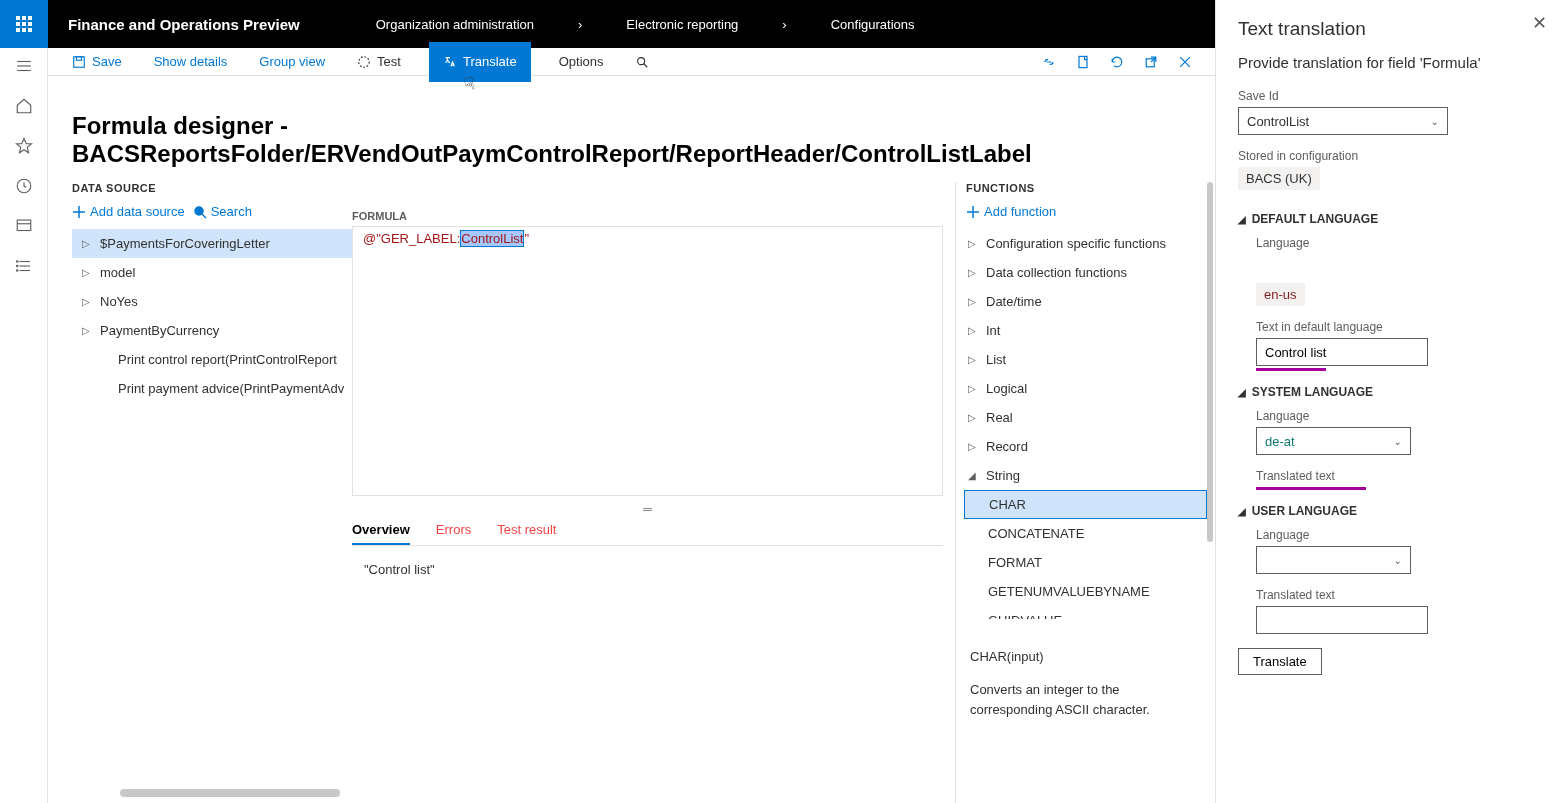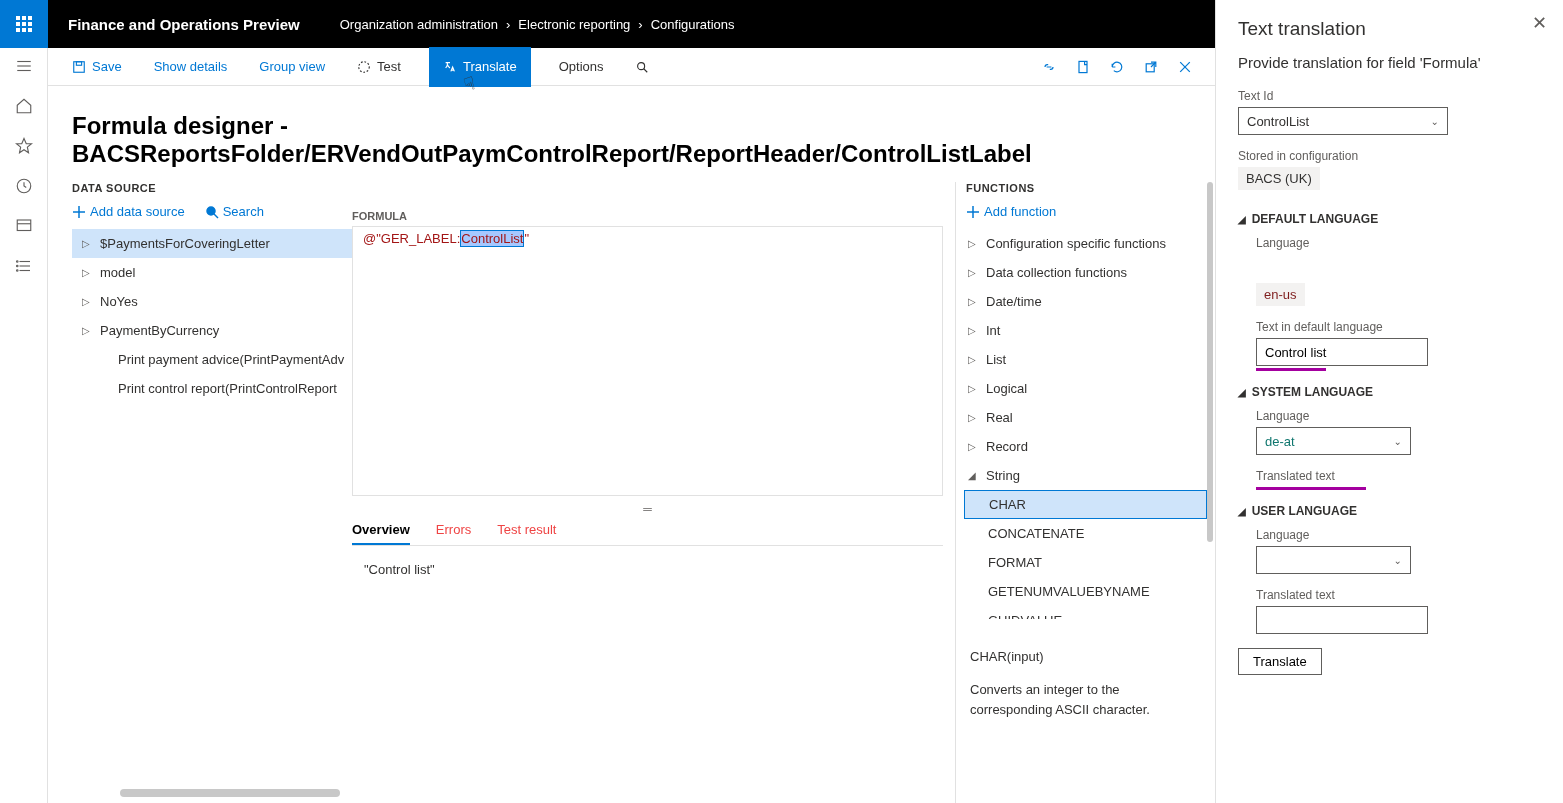--- a/index.html
+++ b/index.html
@@ -4,53 +4,53 @@
 <style>
 * { box-sizing: border-box; margin: 0; padding: 0; font-family: "Segoe UI", -apple-system, sans-serif; }
 body { font-size: 13px; color: #323130; background: #fff; width: 1563px; height: 803px; overflow: hidden; position: relative; }
 
 
 .topbar { background: #000; color: #fff; height: 48px; display: flex; align-items: center; }
 .waffle { width: 48px; height: 48px; background: #0078d4; display: flex; align-items: center; justify-content: center; }
 .waffle svg { width: 16px; height: 16px; fill: #fff; }
 .app-title { padding: 0 20px; font-size: 15px; font-weight: 600; }
 .breadcrumbs { display: flex; align-items: center; gap: 8px; margin-left: 20px; font-size: 13px; }
-.breadcrumbs span { color: #fff; }
+.breadcrumbs span { color: #fff; margin-left: 36px; }
 .chevron-bc { color: #999; }
 .topbar-right { margin-left: auto; display: flex; align-items: center; gap: 4px; padding-right: 20px; }
 .topbar-right .org { font-size: 13px; margin-right: 12px; }
 .topbar-ico { width: 40px; height: 48px; display: flex; align-items: center; justify-content: center; cursor: pointer; }
 .topbar-ico svg { width: 18px; height: 18px; fill: #fff; stroke: #fff; }
 .avatar { width: 32px; height: 32px; border-radius: 50%; background: linear-gradient(135deg,#c8a080,#a07050); margin-left: 8px; }
 
 
 .leftrail { position: absolute; left: 0; top: 48px; width: 48px; height: calc(100% - 48px); background: #fff; border-right: 1px solid #e1e1e1; display: flex; flex-direction: column; align-items: center; padding-top: 8px; gap: 20px; }
 .leftrail .ri { width: 20px; height: 20px; display: flex; align-items: center; justify-content: center; color: #605e5c; cursor: pointer; }
 .leftrail svg { width: 18px; height: 18px; stroke: #605e5c; fill: none; stroke-width: 1.5; }
 
 
-.actionbar { position: absolute; left: 48px; top: 48px; right: 348px; height: 38px; display: flex; align-items: center; border-bottom: 1px solid #e1e1e1; padding: 0 20px; gap: 24px; }
+.actionbar { position: absolute; left: 48px; top: 48px; right: 348px; height: 28px; display: flex; align-items: center; border-bottom: 1px solid #e1e1e1; padding: 0 20px; gap: 24px; }
 .ab-item { display: flex; align-items: center; gap: 6px; font-size: 13px; color: #0078d4; cursor: pointer; padding: 0 4px; height: 40px; }
 .ab-item.plain { color: #323130; }
 .ab-item.active { background: #0078d4; color: #fff; padding: 0 14px; }
 .ab-item svg { width: 14px; height: 14px; }
 .ab-right { margin-left: auto; display: flex; gap: 14px; }
 .ab-right .ab-ico { width: 20px; height: 20px; display: flex; align-items: center; justify-content: center; cursor: pointer; }
 .ab-right svg { width: 16px; height: 16px; stroke: #0078d4; fill: none; stroke-width: 1.5; }
 
 
 .main { position: absolute; left: 48px; top: 88px; right: 348px; bottom: 0; padding: 24px 0 0 24px; overflow: hidden; }
 .page-h1 { font-size: 24px; font-weight: 600; color: #000; margin-bottom: 14px; }
 .columns { display: flex; height: calc(100% - 60px); }
 .col-left { width: 280px; }
 .col-mid { flex: 1; min-width: 0; padding-right: 12px; }
 .col-right { width: 260px; border-left: 1px solid #e1e1e1; }
 
 .section-head { font-size: 11px; font-weight: 600; letter-spacing: 0.5px; color: #323130; margin-bottom: 10px; }
-.link-actions { display: flex; gap: 20px; margin-bottom: 10px; }
+.link-actions { display: flex; gap: 8px; margin-bottom: 10px; }
 .link-act { color: #0078d4; font-size: 13px; cursor: pointer; display: flex; align-items: center; gap: 4px; }
 .link-act svg { width: 14px; height: 14px; fill: #0078d4; }
 
 .tree-row { display: flex; align-items: center; height: 29px; padding-left: 10px; gap: 8px; font-size: 13px; cursor: pointer; }
 .tree-row.selected { background: #cfe4fa; }
 .tree-row .expander { width: 10px; color: #605e5c; font-size: 10px; }
 .tree-row.indent { padding-left: 28px; }
 
 .formula-label { font-size: 11px; font-weight: 600; margin-bottom: 4px; color: #605e5c; }
 .formula-box { border: 1px solid #e1e1e1; background: #fff; min-height: 270px; padding: 4px 10px; font-family: Consolas, monospace; font-size: 13px; position: relative; }
@@ -303,25 +303,25 @@
           <div class="tree-row">
             <span class="expander">▷</span>
             <span>NoYes</span>
           </div>
           <div class="tree-row">
             <span class="expander">▷</span>
             <span>PaymentByCurrency</span>
           </div>
           <div class="tree-row indent">
             <span class="expander"></span>
-            <span>Print payment advice(PrintPaymentAdv</span>
+            <span>Print control report(PrintControlReport</span>
           </div>
           <div class="tree-row indent">
             <span class="expander"></span>
-            <span>Print control report(PrintControlReport</span>
+            <span>Print payment advice(PrintPaymentAdv</span>
           </div>
         </div>
     </div>
 
     <div class="col-mid" style="position:relative">
       <div style="height:28px"></div>
       <div class="formula-label">FORMULA</div>
       <div class="formula-box">
         <span class="formula-text"><span class="quot">@"GER_LABEL:</span><span class="hl">ControlList</span><span class="quot">"</span></span>
       </div>
@@ -397,21 +397,21 @@
     </div>
   </div>
   <div class="bottom-scroll"></div>
 </div>
 
 <div class="rightpanel">
   <div class="rp-close">✕</div>
   <div class="rp-h1">Text translation</div>
   <div class="rp-sub">Provide translation for field 'Formula'</div>
 
-  <div class="rp-label">Text Id</div>
+  <div class="rp-label">Save Id</div>
   <div class="rp-select">
     <span>ControlList</span>
       <span class="caret">⌄</span>
   </div>
 
   <div class="rp-label">Stored in configuration</div>
   <div class="rp-ro">BACS (UK)</div>
 
   <div class="rp-section">
       <span class="tri">◢</span>

